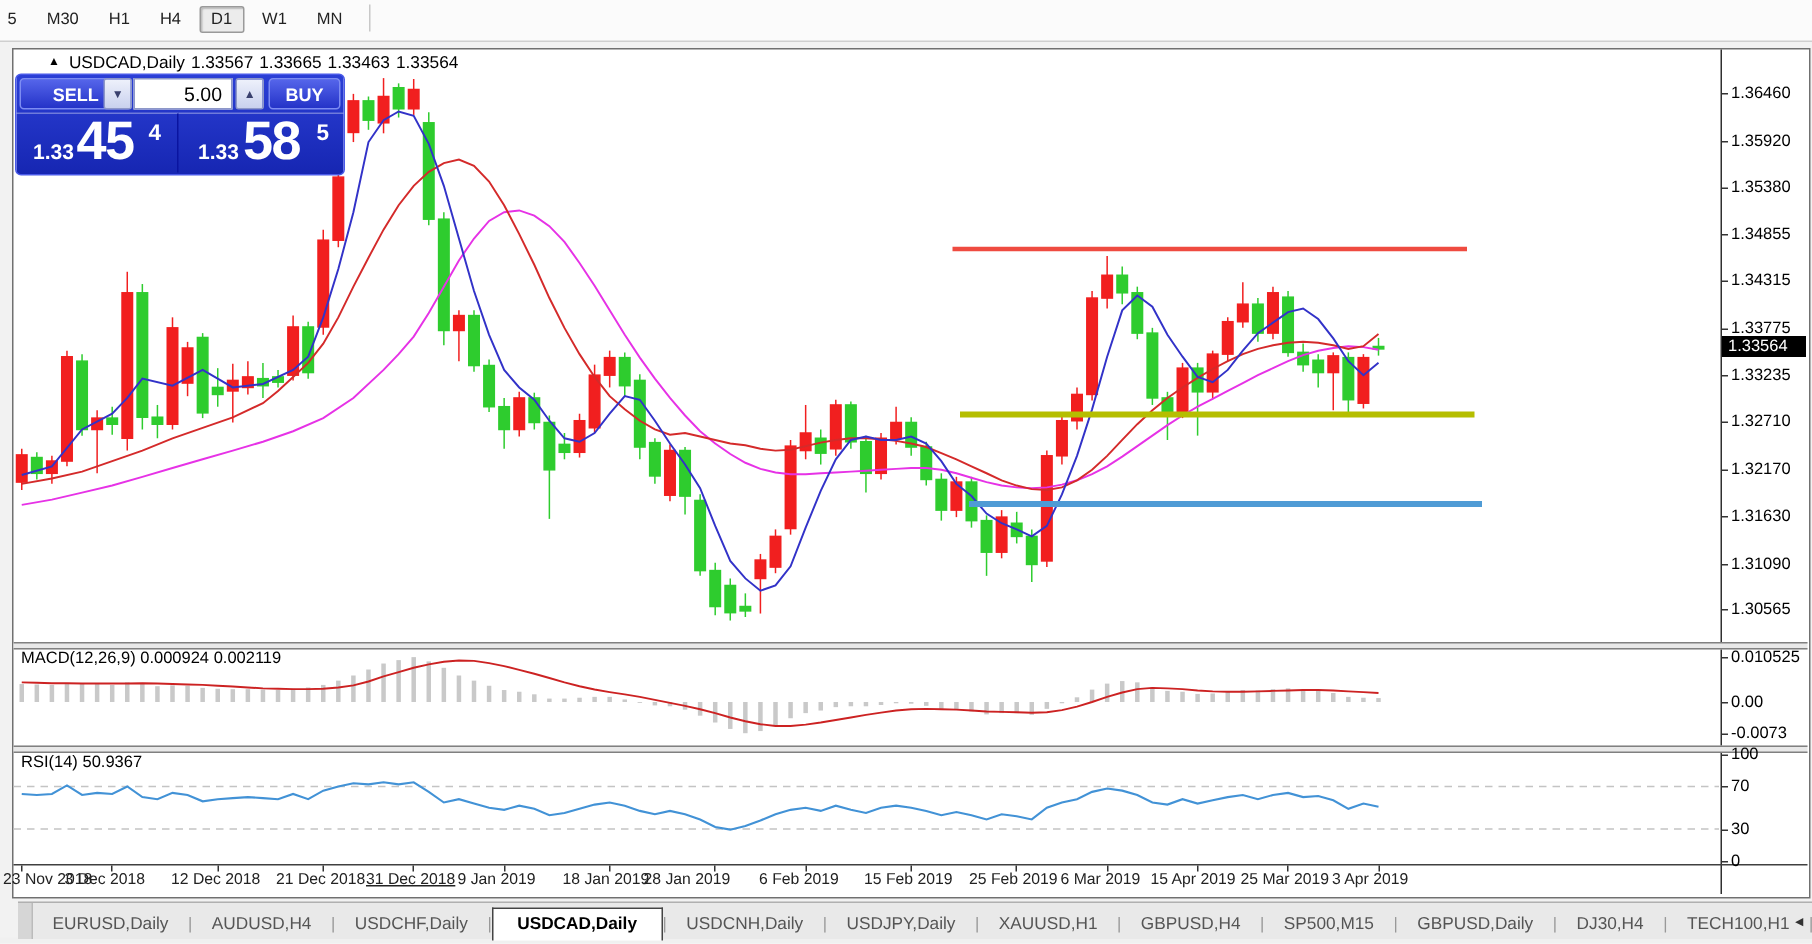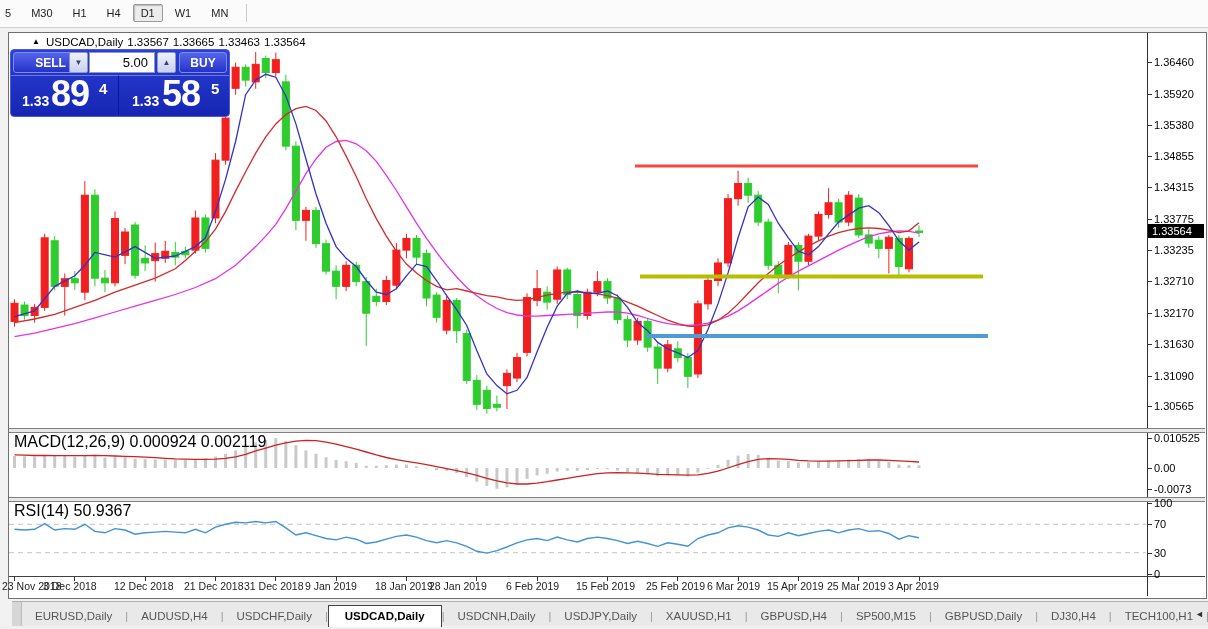--- a/index.html
+++ b/index.html
@@ -39,21 +39,21 @@
   #sell-cell{left:0;width:107px;border-right:1px solid #0a14a0;}
   #buy-cell{left:108px;width:110px;}
   .p-small{position:absolute;left:11px;bottom:6px;font-size:14px;font-weight:bold;}
   .p-big{position:absolute;left:40px;top:-3px;font-size:36px;font-weight:bold;letter-spacing:-1px;}
   .p-sup{position:absolute;font-size:15px;font-weight:bold;top:4px;}
   #sell-cell .p-sup{left:88px;} #buy-cell .p-sup{left:92px;}
   #buy-cell .p-small{left:13px;} #buy-cell .p-big{left:43px;}
   
   svg{position:absolute;left:9px;overflow:visible;z-index:2;}
   
-  .ind-label{z-index:5;font-size:16px;color:#000;white-space:nowrap;}
+  .ind-label{z-index:5;font-size:11px;color:#000;white-space:nowrap;}
   #macd-label{left:14px;top:433px;} #rsi-label{left:14px;top:502px;}
   
   .ax-label{position:absolute;left:1154px;font-size:11px;color:#000;z-index:5;white-space:nowrap;}
   .ax-tick{position:absolute;left:1148px;width:4px;height:1px;background:#333;z-index:5;}
   #cur-tag{position:absolute;left:1148px;width:56px;height:14px;background:#000;color:#fff;
     font-size:11px;line-height:14px;padding-left:4px;z-index:6;box-sizing:border-box;}
   
   .date-label{position:absolute;top:580px;font-size:10.5px;color:#222;z-index:5;white-space:nowrap;}
   .date-tick{position:absolute;top:577px;width:1px;height:4px;background:#333;z-index:5;}
   
@@ -84,21 +84,21 @@
 </div>
 
 <div id="trade-panel" class="abs">
   <div id="sell-btn" class="tp-btn">SELL</div>
   <div id="spin-dn" class="spin"><span>▼</span></div>
   <div id="vol-box">5.00</div>
   <div id="spin-up" class="spin"><span>▲</span></div>
   <div id="buy-btn" class="tp-btn">BUY</div>
   <div id="sell-cell" class="price-cell">
     <span class="p-small">1.33</span>
-    <span class="p-big">89</span>
+    <span class="p-big">45</span>
     <span class="p-sup">4</span>
   </div>
   <div id="buy-cell" class="price-cell">
     <span class="p-small">1.33</span>
     <span class="p-big">58</span>
     <span class="p-sup">5</span>
   </div>
 </div>
 
 <svg id="main-svg" width="1139" height="395" style="top:33px" viewBox="9 33 1139 395">
@@ -474,21 +474,21 @@
 <div class="ax-label" style="top: 568px;">0</div>
 <div class="date-tick" style="left: 14px;"></div>
 <div class="date-label" style="left: 2px;">23 Nov 2018</div>
 <div class="date-tick" style="left: 74px;"></div>
 <div class="date-label" style="left: 43px;">3 Dec 2018</div>
 <div class="date-tick" style="left: 145px;"></div>
 <div class="date-label" style="left: 114px;">12 Dec 2018</div>
 <div class="date-tick" style="left: 215px;"></div>
 <div class="date-label" style="left: 184px;">21 Dec 2018</div>
 <div class="date-tick" style="left: 275px;"></div>
-<div class="date-label" style="left: 244px;">31 Dec 2018</div>
+<div class="date-label" style="left: 244px; text-decoration: underline;">31 Dec 2018</div>
 <div class="date-tick" style="left: 336px;"></div>
 <div class="date-label" style="left: 305px;">9 Jan 2019</div>
 <div class="date-tick" style="left: 406px;"></div>
 <div class="date-label" style="left: 375px;">18 Jan 2019</div>
 <div class="date-tick" style="left: 476px;"></div>
 <div class="date-label" style="left: 429px;">28 Jan 2019</div>
 <div class="date-tick" style="left: 537px;"></div>
 <div class="date-label" style="left: 506px;">6 Feb 2019</div>
 <div class="date-tick" style="left: 607px;"></div>
 <div class="date-label" style="left: 576px; text-align: center;">15 Feb 2019</div>

